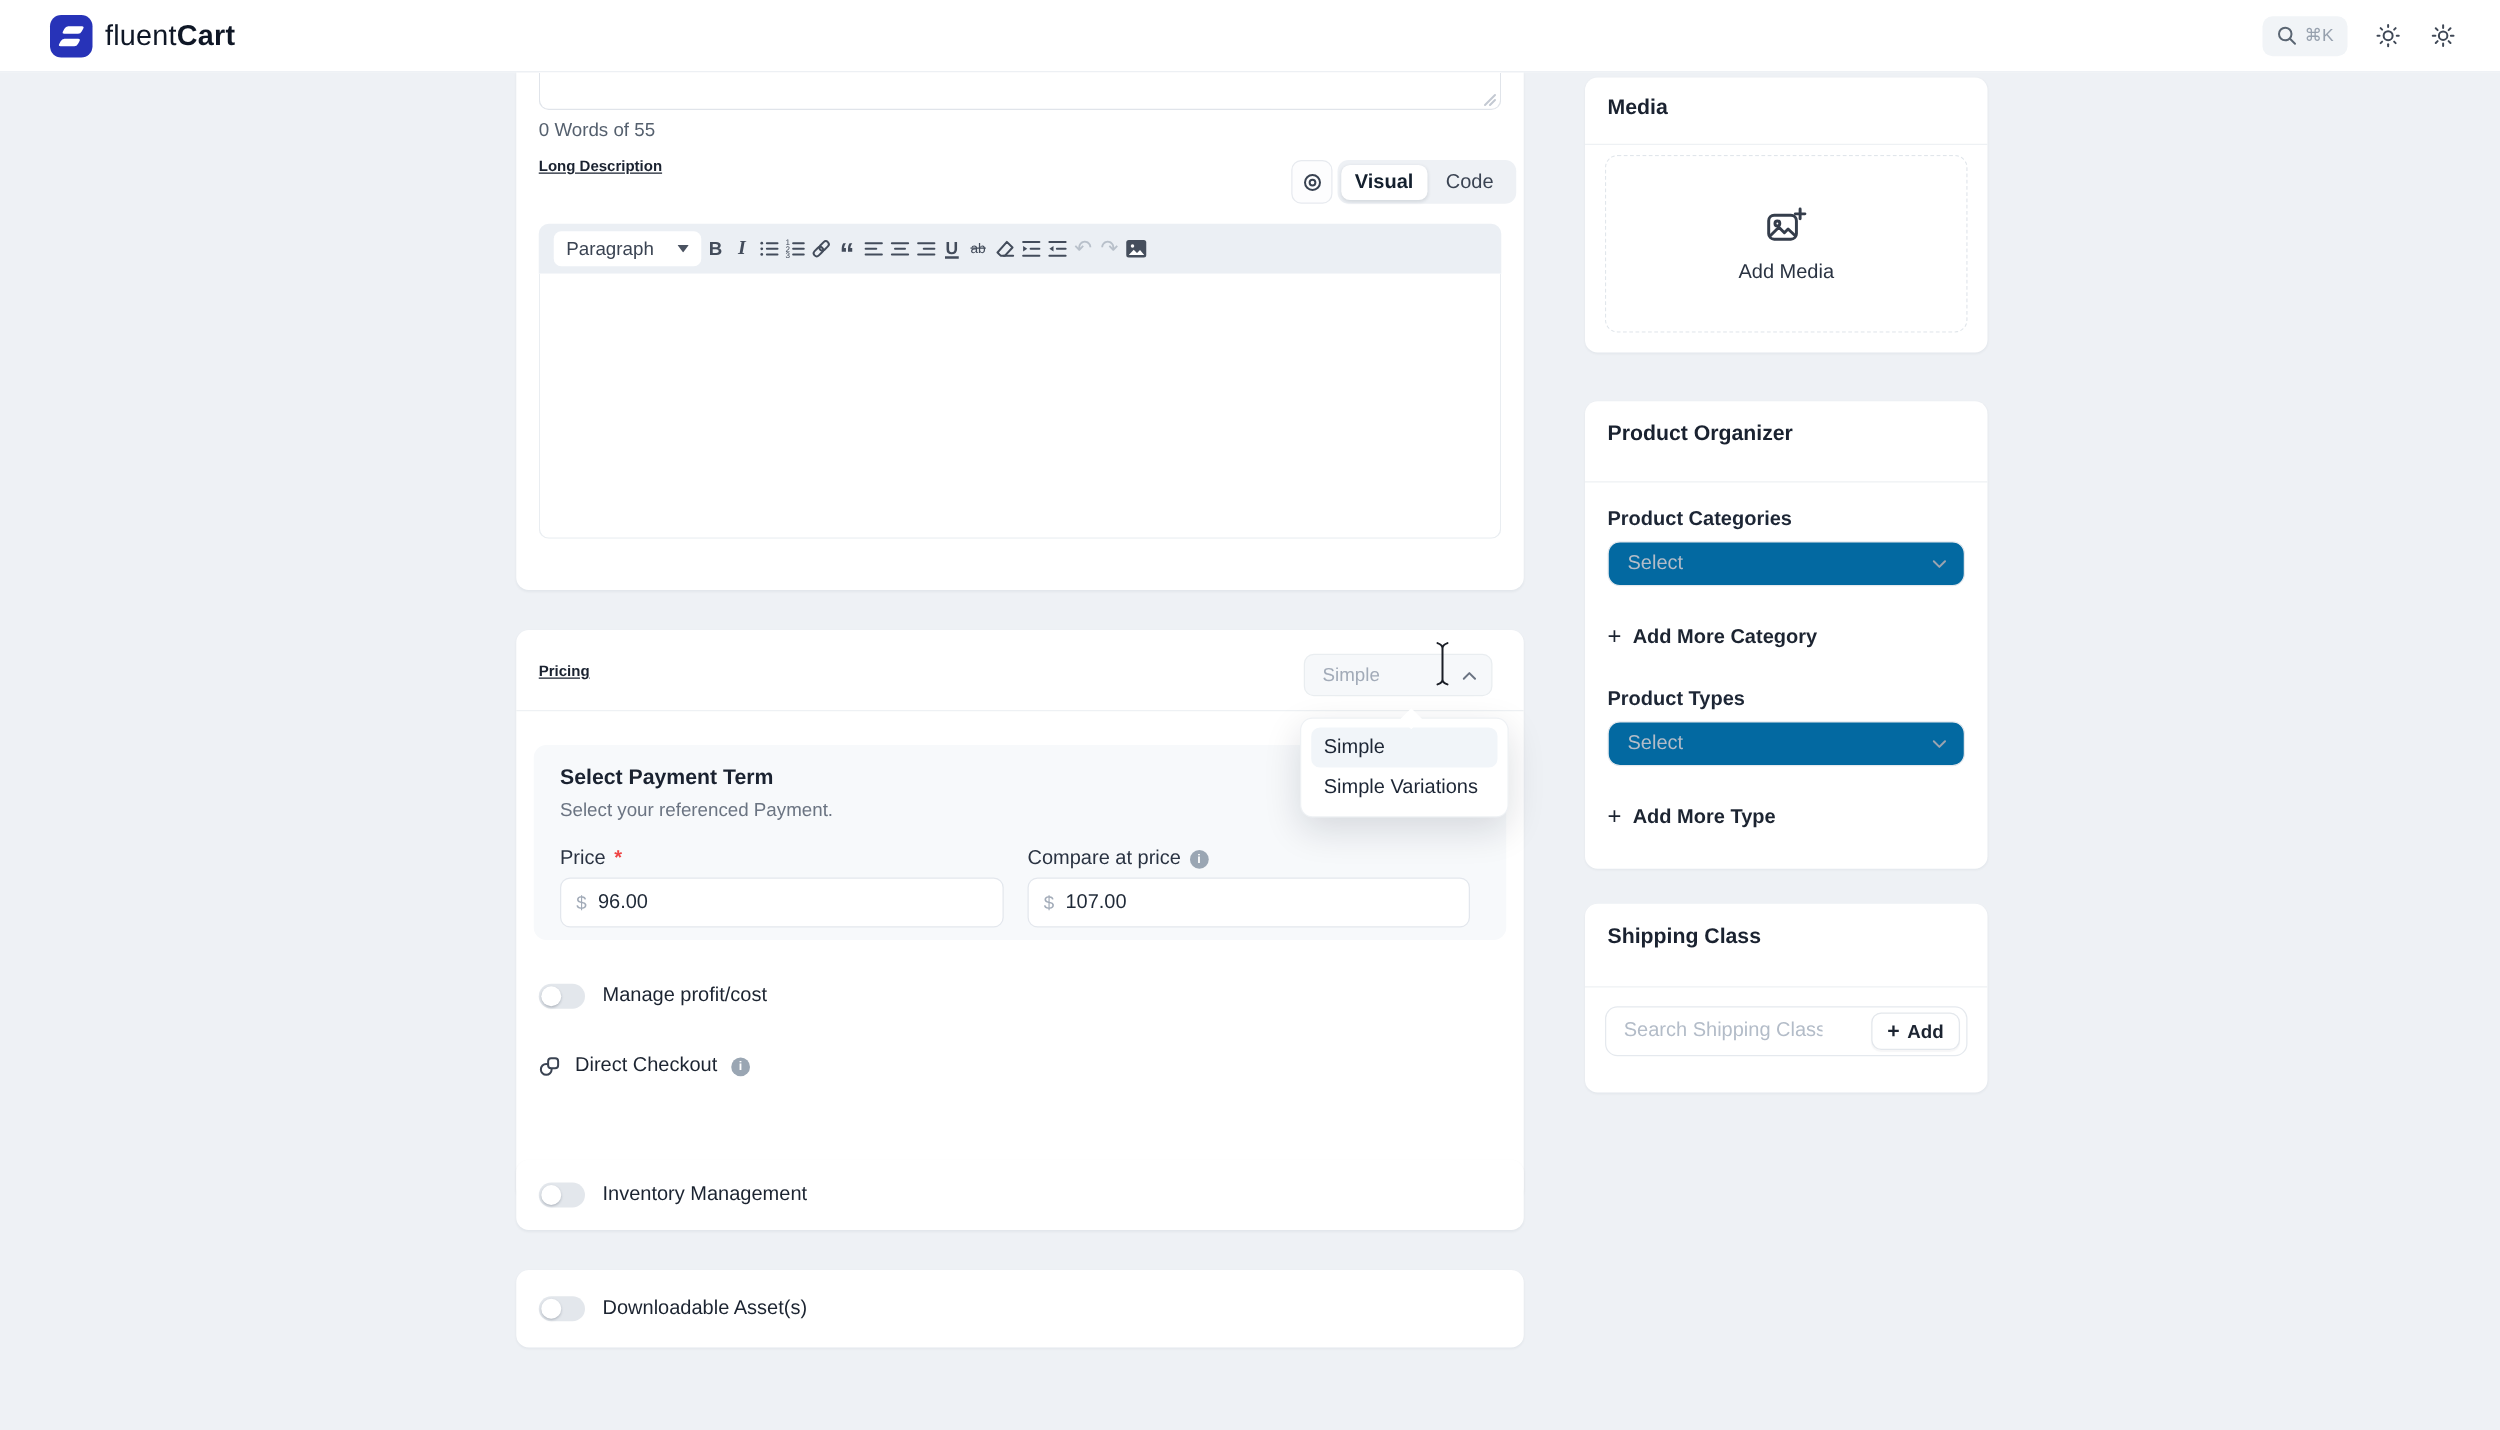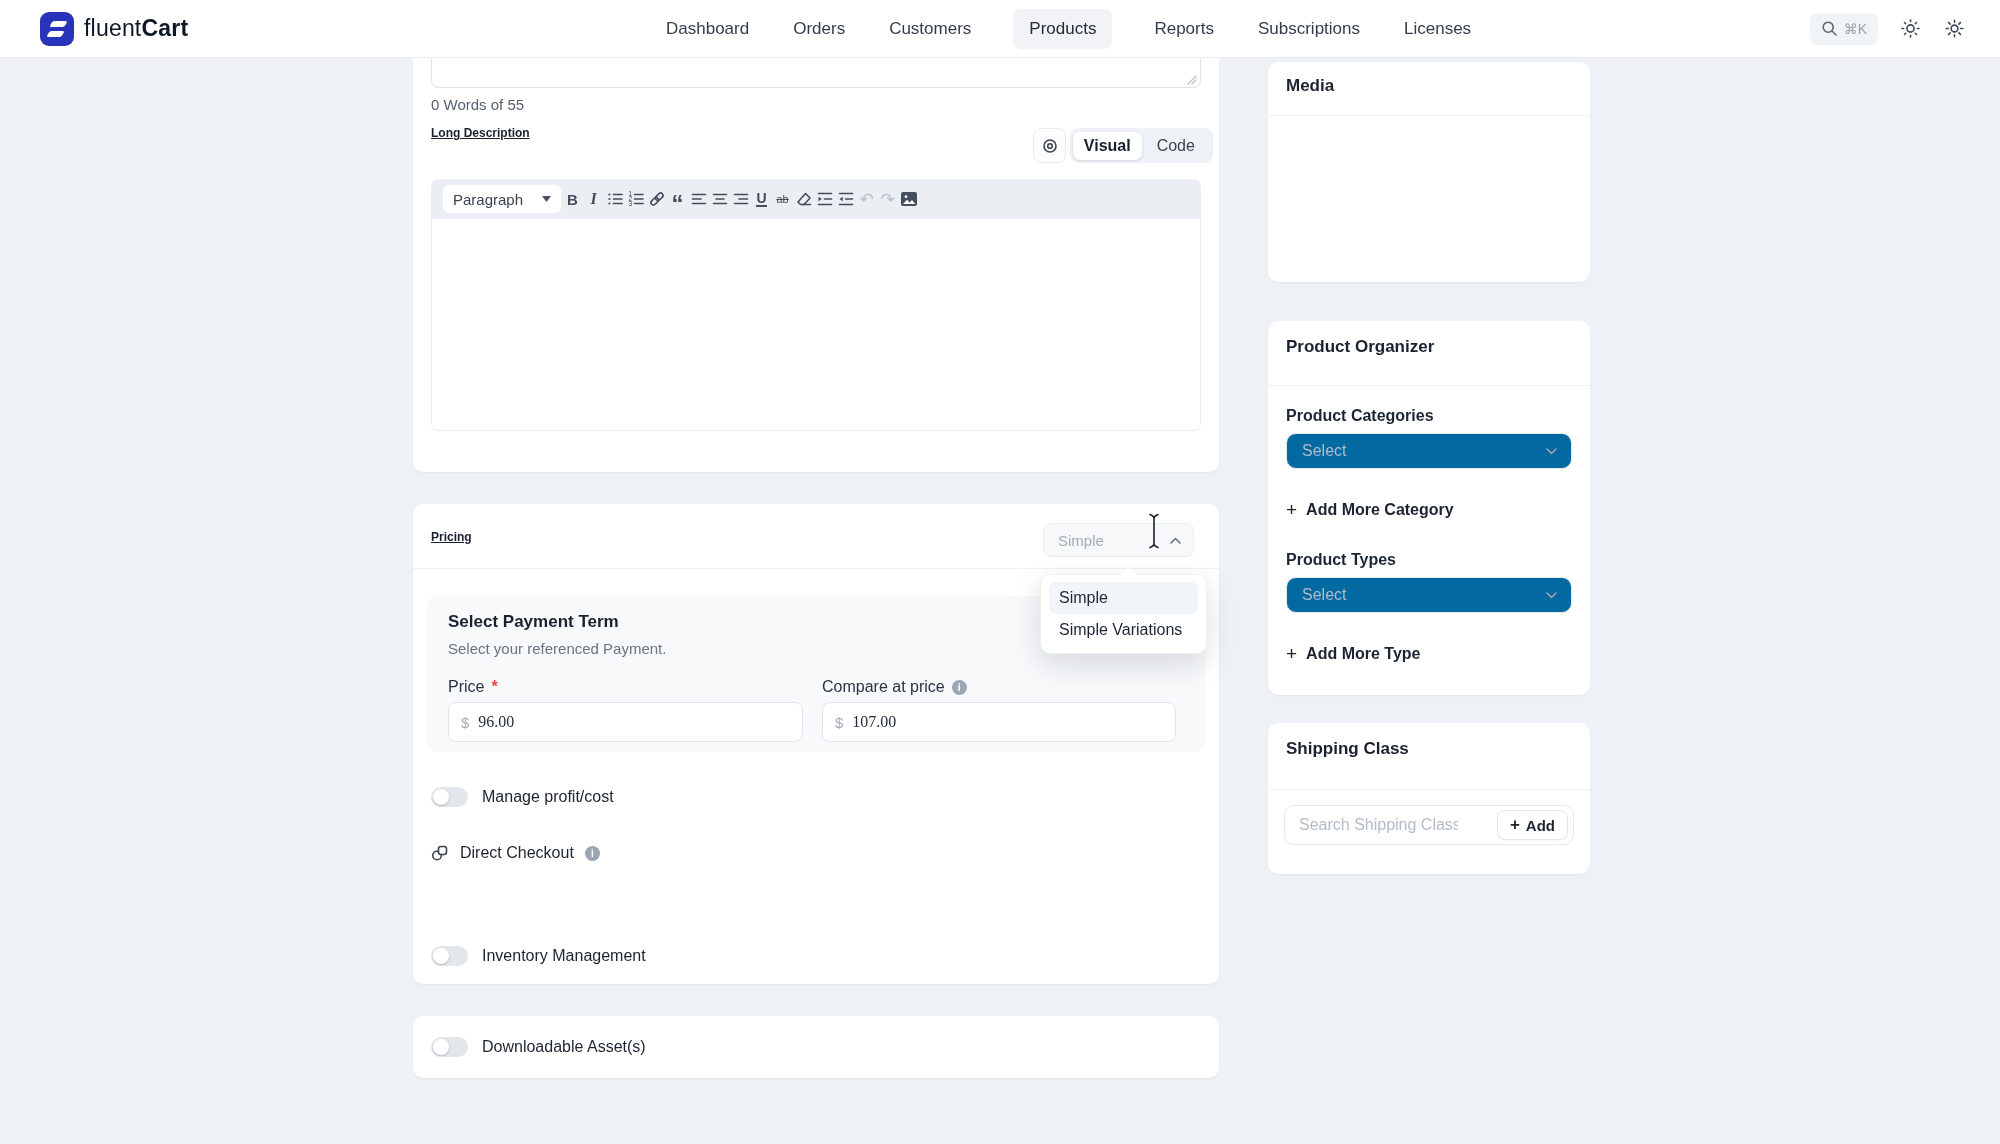--- a/index.html
+++ b/index.html
@@ -69,21 +69,21 @@
   .type-select span { font-size:15px; color:#a2abb8; }
   .pay-panel { position:absolute; left:14px; right:14px; top:92px; height:156px; background:#f7f9fb; border-radius:10px; }
   .pp-title { position:absolute; left:21px; top:16px; font-size:17px; font-weight:700; color:#1a2230; }
   .pp-sub { position:absolute; left:21px; top:44px; font-size:15px; color:#6b7482; }
   .f-label { position:absolute; top:82px; font-size:16px; font-weight:500; color:#2a3342; display:flex; align-items:center; gap:7px; }
   .req { color:#ef4444; font-weight:700; }
   .money-input { position:absolute; top:106px; height:40px; background:#fff; border:1px solid #e3e7ed;
     border-radius:8px; display:flex; align-items:center; padding:0 12px; gap:9px; }
   .money-input .cur { font-size:15px; color:#a2abb8; }
   .money-input input { border:none; outline:none; font-size:16px; color:#1f2937; width:100%;
-    font-family:Liberation Serif, serif; background:transparent; }
+    font-family:Liberation Sans, sans-serif; background:transparent; }
   .toggle-row { position:absolute; left:18px; display:flex; align-items:center; gap:14px; }
   .toggle { width:37px; height:20px; border-radius:10px; background:#e3e7ec; position:relative; cursor:pointer; flex:0 0 auto; }
   .toggle .knob { position:absolute; left:2px; top:2px; width:16px; height:16px; border-radius:50%;
     background:#fff; box-shadow:0 1px 2px rgba(20,30,50,.25); }
   .toggle-label { font-size:16px; font-weight:500; color:#1c2431; }
   .info-dot { width:15px; height:15px; border-radius:50%; background:#9aa6b3; color:#fff; font-size:10px;
     font-weight:700; display:inline-flex; align-items:center; justify-content:center; cursor:pointer; flex:0 0 auto; }
 
   .dropdown { position:absolute; left:627px; top:70px; width:167px; background:#fff; border-radius:10px;
     border:1px solid #eef1f4; box-shadow:0 10px 30px rgba(17,24,39,.14); padding:7px 8px; z-index:5; }
@@ -120,29 +120,20 @@
 <body>
 
 <div class="navbar">
   <div class="brand">
     <div class="brand-mark">
         <i class="b1"></i>
         <i class="b2"></i>
       </div>
     <div class="brand-text"><span>fluent</span><b>Cart</b></div>
   </div>
-  <div class="nav-menu">
-    <div class="nav-item">Dashboard</div>
-    <div class="nav-item">Orders</div>
-    <div class="nav-item">Customers</div>
-    <div class="nav-item active">Products</div>
-    <div class="nav-item">Reports</div>
-    <div class="nav-item">Subscriptions</div>
-    <div class="nav-item">Licenses</div>
-  </div>
   <div class="nav-actions">
     <div class="search-pill">
       <span>
         <svg width="17" height="17" viewBox="0 0 17 17" class="stroke" style="color:#5b6673">
             <circle cx="7.2" cy="7.2" r="5"></circle>
             <line x1="11" y1="11" x2="15" y2="15"></line>
           </svg>
       </span>
       <span class="kbd">⌘K</span>
     </div>
@@ -373,20 +364,31 @@
 <div class="card row-card" style="left:413px; top:1016px; width:806px; height:62px;">
   <div class="toggle">
       <div class="knob"></div>
     </div>
   <span class="toggle-label" style="margin-left:14px;">Downloadable Asset(s)</span>
 </div>
 
 <div class="card" style="left:1268px; top:62px; width:322px; height:220px;">
   <div class="card-title abs" style="left:18px; top:14px;">Media</div>
   <div class="divider" style="top:53px;"></div>
+  <div class="side-box" style="top:62px; height:142px;">
+    <span>
+      <svg width="36" height="34" viewBox="0 0 24 23" class="stroke" style="color:#343d4b" stroke-width="1.5">
+        <rect x="2.5" y="5.5" width="15" height="13" rx="3"></rect>
+        <circle cx="7.2" cy="10" r="1.3"></circle>
+        <path d="M3.5 16.5 8 12l3 3 2-2 4 3.8"></path>
+        <path d="M19.5 2.2v5.2M16.9 4.8h5.2"></path>
+      </svg>
+    </span>
+    <span class="lbl">Add Media</span>
+  </div>
 </div>
 
 <div class="card" style="left:1268px; top:321px; width:322px; height:374px;">
   <div class="card-title abs" style="left:18px; top:16px;">Product Organizer</div>
   <div class="divider" style="top:64px;"></div>
 
   <div class="fld-label" style="top:86px;">Product Categories</div>
   <div class="side-select" style="top:112px;">
     <span>Select</span>
     <svg width="11" height="7" viewBox="0 0 11 7" class="stroke" style="color:#9aa3af">

